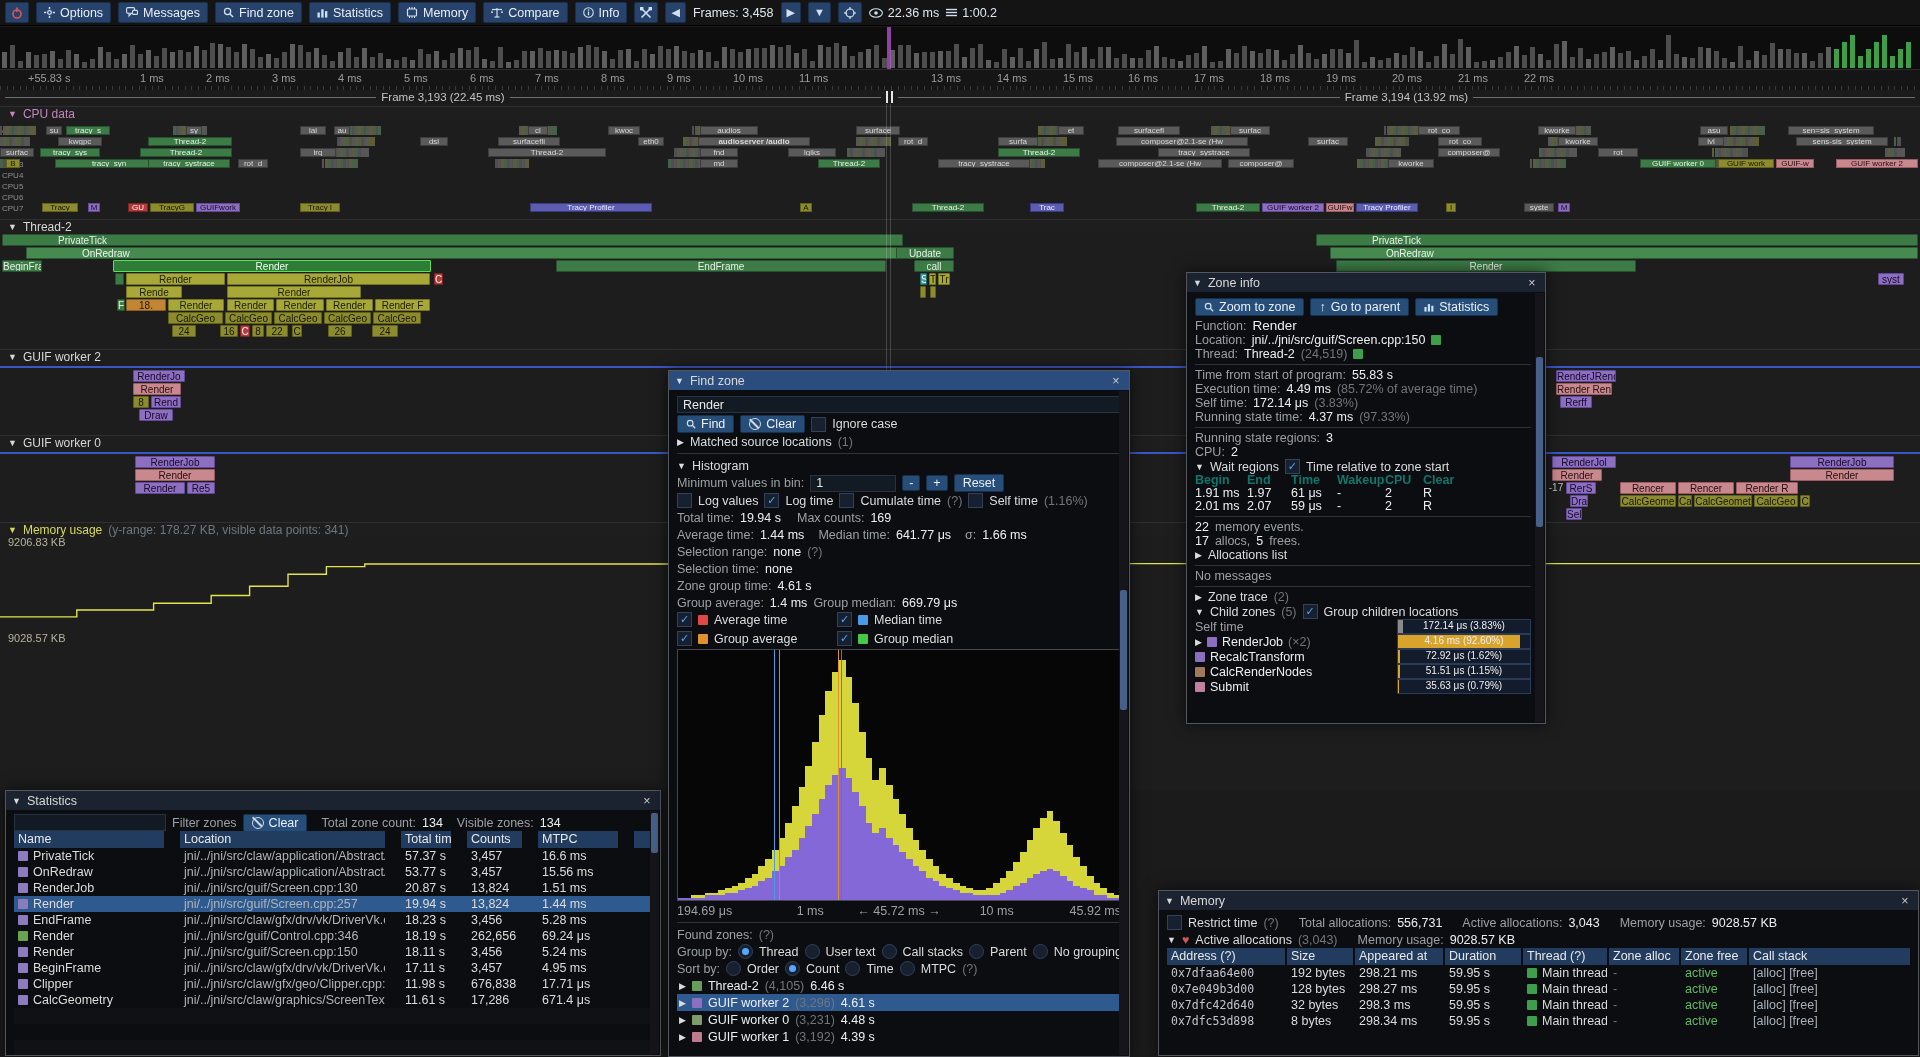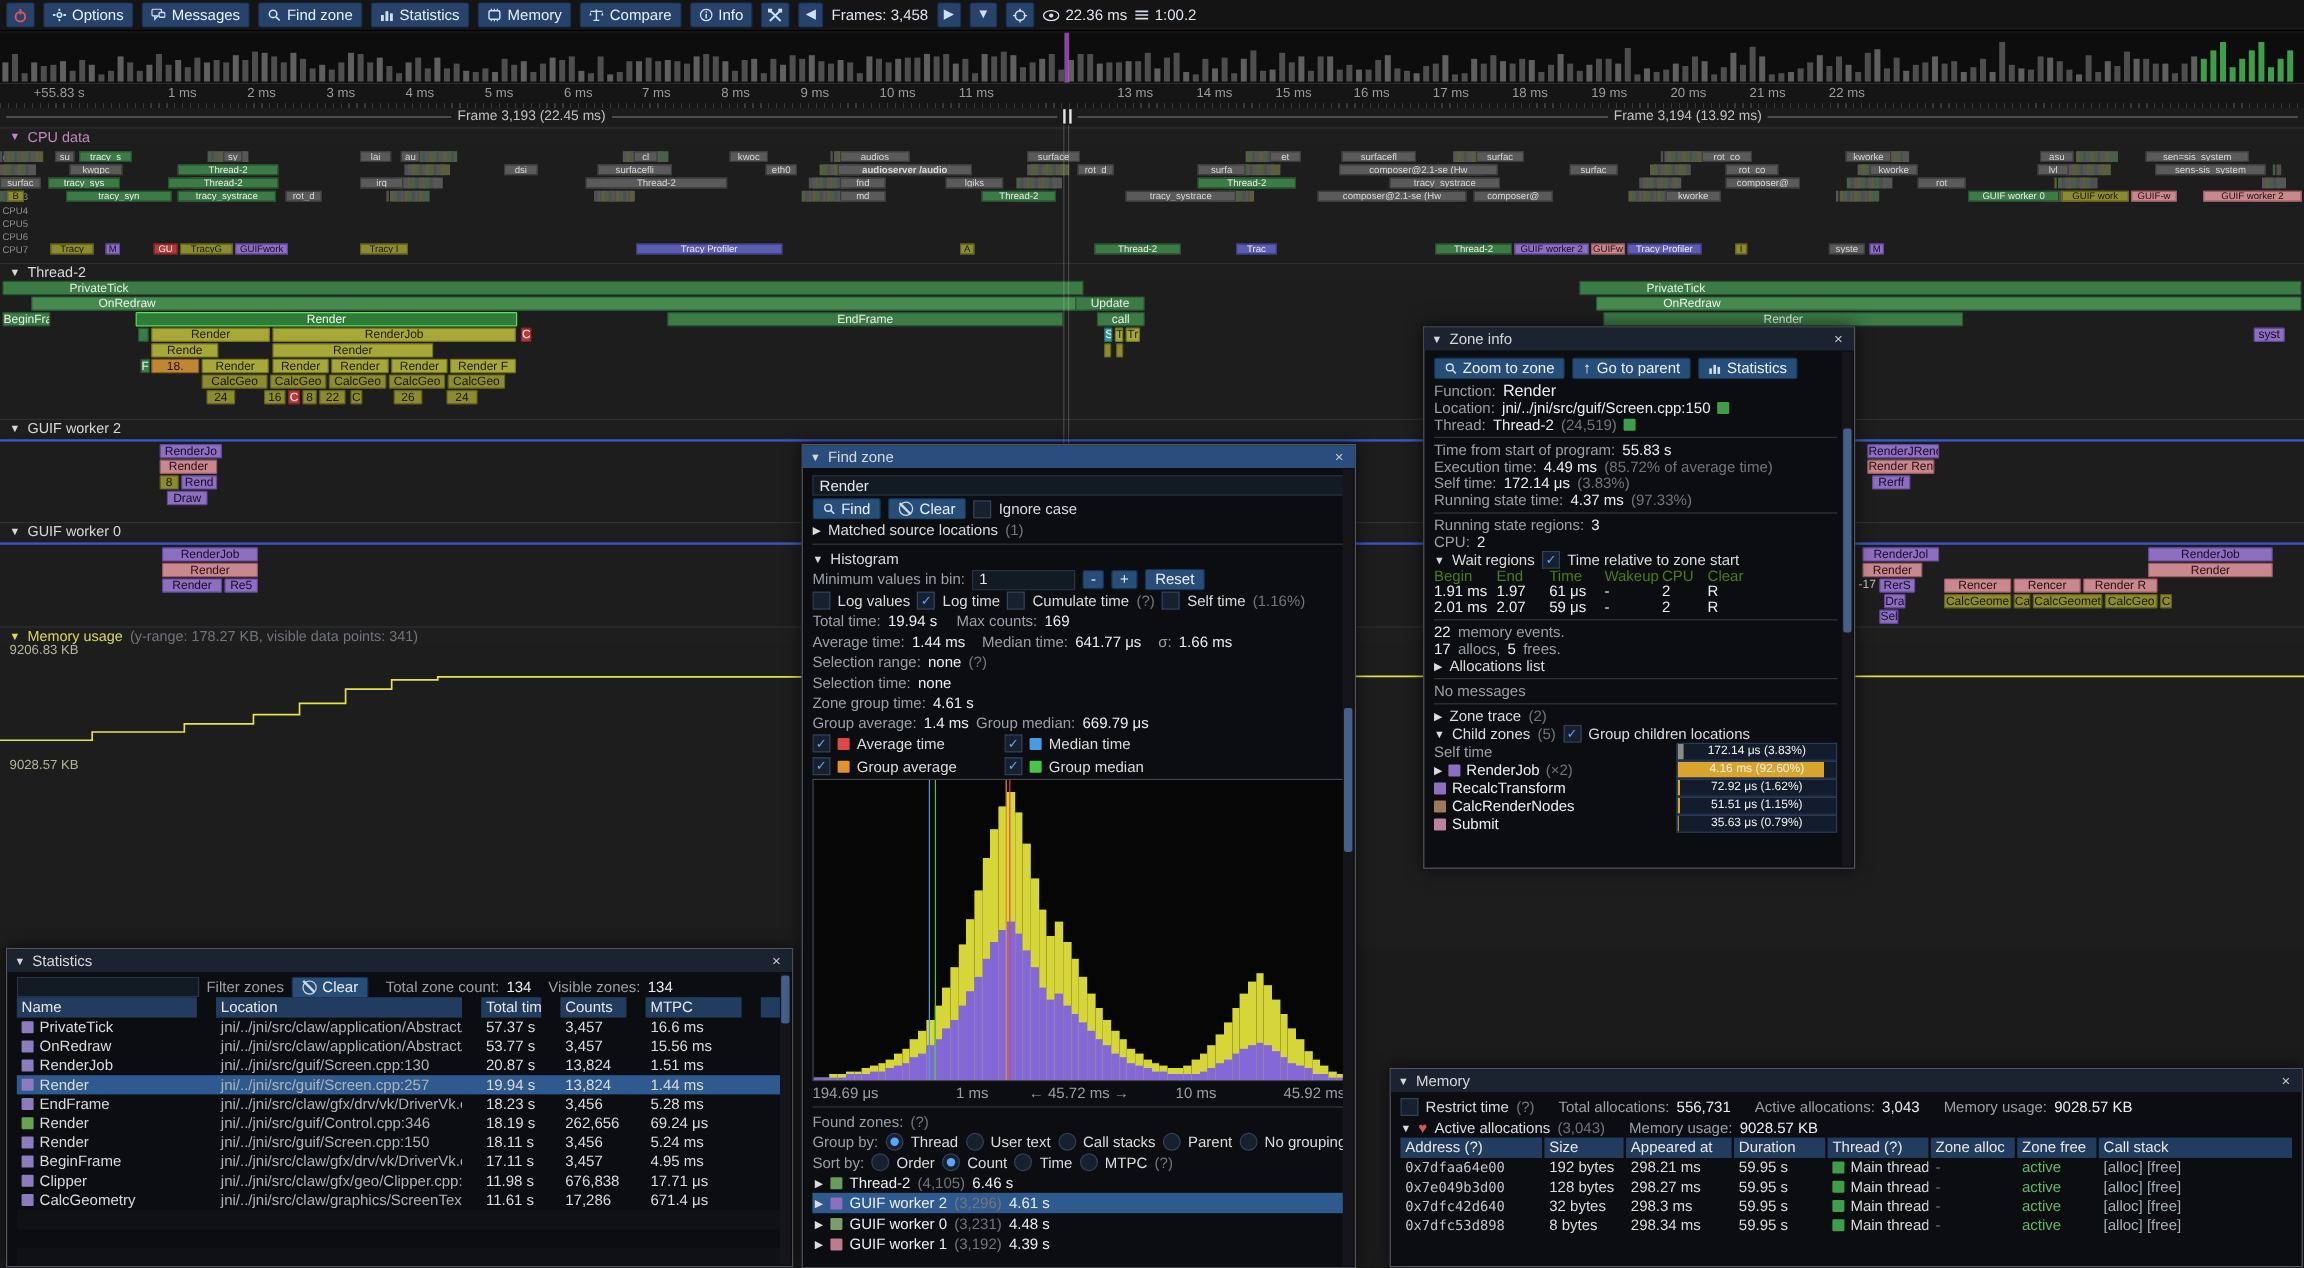--- a/index.html
+++ b/index.html
@@ -99,21 +99,21 @@
   .pmark{position:absolute;top:0;bottom:0;width:1px;}
   .axis{position:relative;height:16px;color:#9aa0a6;flex:none;}
   .ax{position:absolute;top:1px;transform:translateX(-50%);white-space:nowrap;}
   .ax.first{left:0;transform:none;}
   .ax.last{right:0;transform:none;}
   .grp-row{display:flex;align-items:center;gap:6px;height:17px;padding:0 2px;cursor:pointer;white-space:nowrap;}
   .grp-row.selrow{background:#2f5a8f;}
   
   .zi .frow{min-height:14px;}
   .wait-head,.wait-row{display:grid;grid-template-columns:52px 44px 46px 48px 38px 40px;align-items:center;}
-  .wait-head>div{color:#4d7c0f;height:13px;line-height:13px;overflow:hidden;}
+  .wait-head>div{color:#0f766e;height:13px;line-height:13px;overflow:hidden;font-weight:bold;}
   .wait-row>div{height:13px;line-height:13px;color:#eceff2;overflow:hidden;}
   .cz-row{display:flex;align-items:center;gap:5px;height:15px;white-space:nowrap;}
   .czbar{margin-left:auto;width:132px;height:13px;background:#131c2c;border:1px solid #2b3a55;position:relative;
          font-size:10px;line-height:12px;text-align:center;color:#f0f0f0;flex:none;overflow:hidden;}
   .czfill{position:absolute;left:0;top:0;bottom:0;background:#d9a42c;}
   .cztxt{position:relative;}
   
   .mem-head,.mem-row{display:grid;grid-template-columns:118px 66px 88px 76px 84px 70px 66px 1fr;column-gap:2px;align-items:center;}
   .mem-head>div{background:#223c5f;color:#e8e8e8;padding:1px 4px;height:15px;line-height:15px;overflow:hidden;white-space:nowrap;}
   .mem-row{height:16px;}
@@ -1059,21 +1059,21 @@
         <div class="cb" style="left: 1214px; top: 55px; width: 2px; background: rgb(86, 86, 86); border: none;"></div>
         <div class="cb" style="left: 1387px; top: 55px; width: 8px; background: rgb(79, 79, 79); border: none;"></div>
         <div class="cb" style="left: 1560px; top: 55px; width: 6px; background: rgb(71, 96, 74); border: none;"></div>
         <div class="cb" style="left: 1733px; top: 55px; width: 4px; background: rgb(93, 93, 57); border: none;"></div>
         <div class="cb" style="left: 6px; top: 55px; width: 2px; background: rgb(86, 86, 86); border: none;"></div>
         <div class="cb" style="left: 179px; top: 55px; width: 8px; background: rgb(79, 79, 79); border: none;"></div>
         <div class="cb" style="left: 352px; top: 55px; width: 6px; background: rgb(71, 96, 74); border: none;"></div>
         <div class="cb" style="left: 525px; top: 55px; width: 4px; background: rgb(93, 93, 57); border: none;"></div>
         <div class="cb" style="left: 698px; top: 55px; width: 2px; background: rgb(86, 86, 86); border: none;"></div>
         <div class="cb c-o" style="left: 6px; top: 55px; width: 14px;">B</div>
-        <div class="cb c-g" style="left: 55px; top: 55px; width: 88px;">tracy_syn</div>
+        <div class="cb c-g" style="left: 55px; top: 55px; width: 108px;">tracy_syn</div>
         <div class="cb c-g" style="left: 148px; top: 55px; width: 82px;">tracy_systrace</div>
         <div class="cb c-gr" style="left: 238px; top: 55px; width: 30px;">rot_d</div>
         <div class="cb c-gr" style="left: 700px; top: 55px; width: 38px;">md</div>
         <div class="cb c-g" style="left: 818px; top: 55px; width: 62px;">Thread-2</div>
         <div class="cb c-gr" style="left: 938px; top: 55px; width: 92px;">tracy_systrace</div>
         <div class="cb c-gr" style="left: 1098px; top: 55px; width: 124px;">composer@2.1-se (Hw</div>
         <div class="cb c-gr" style="left: 1228px; top: 55px; width: 66px;">composer@</div>
         <div class="cb c-gr" style="left: 1388px; top: 55px; width: 46px;">kworke</div>
         <div class="cb c-g" style="left: 1640px; top: 55px; width: 76px;">GUIF worker 0</div>
         <div class="cb c-o" style="left: 1718px; top: 55px; width: 56px;">GUIF work</div>

